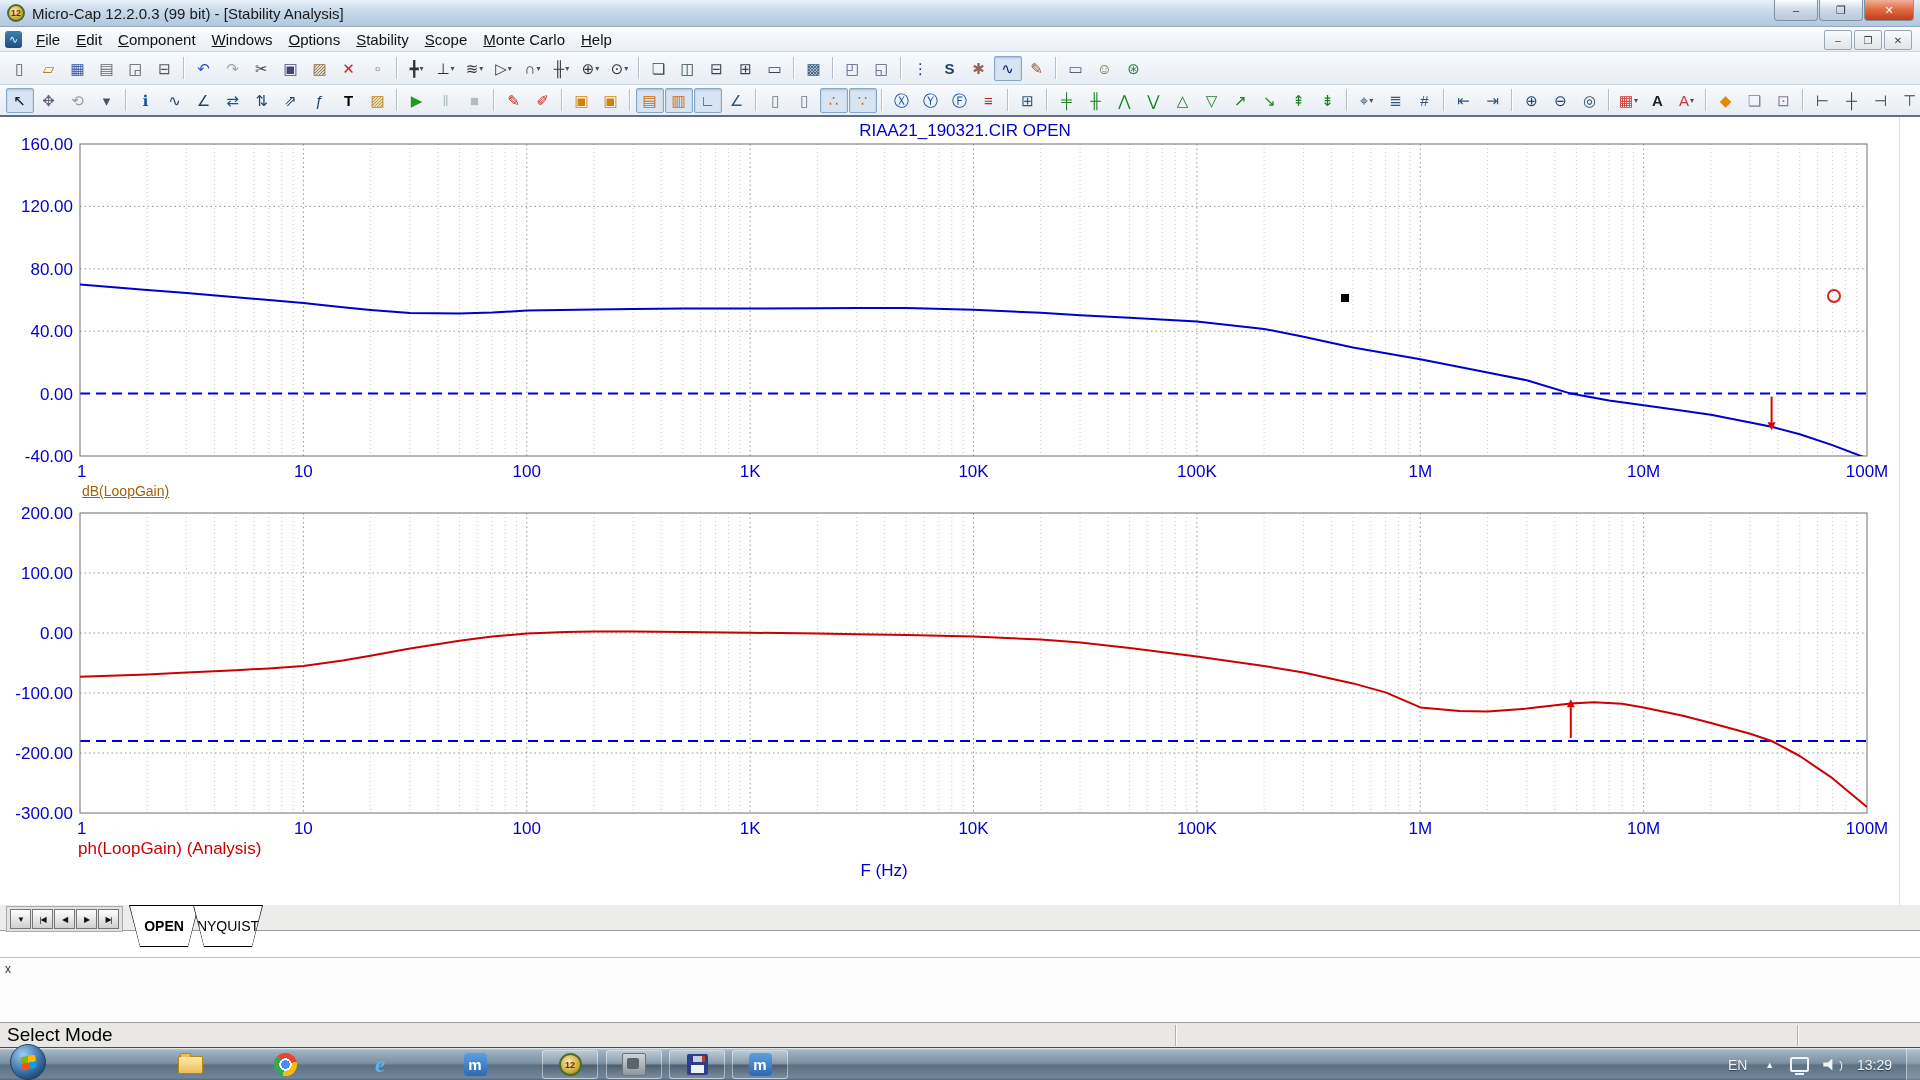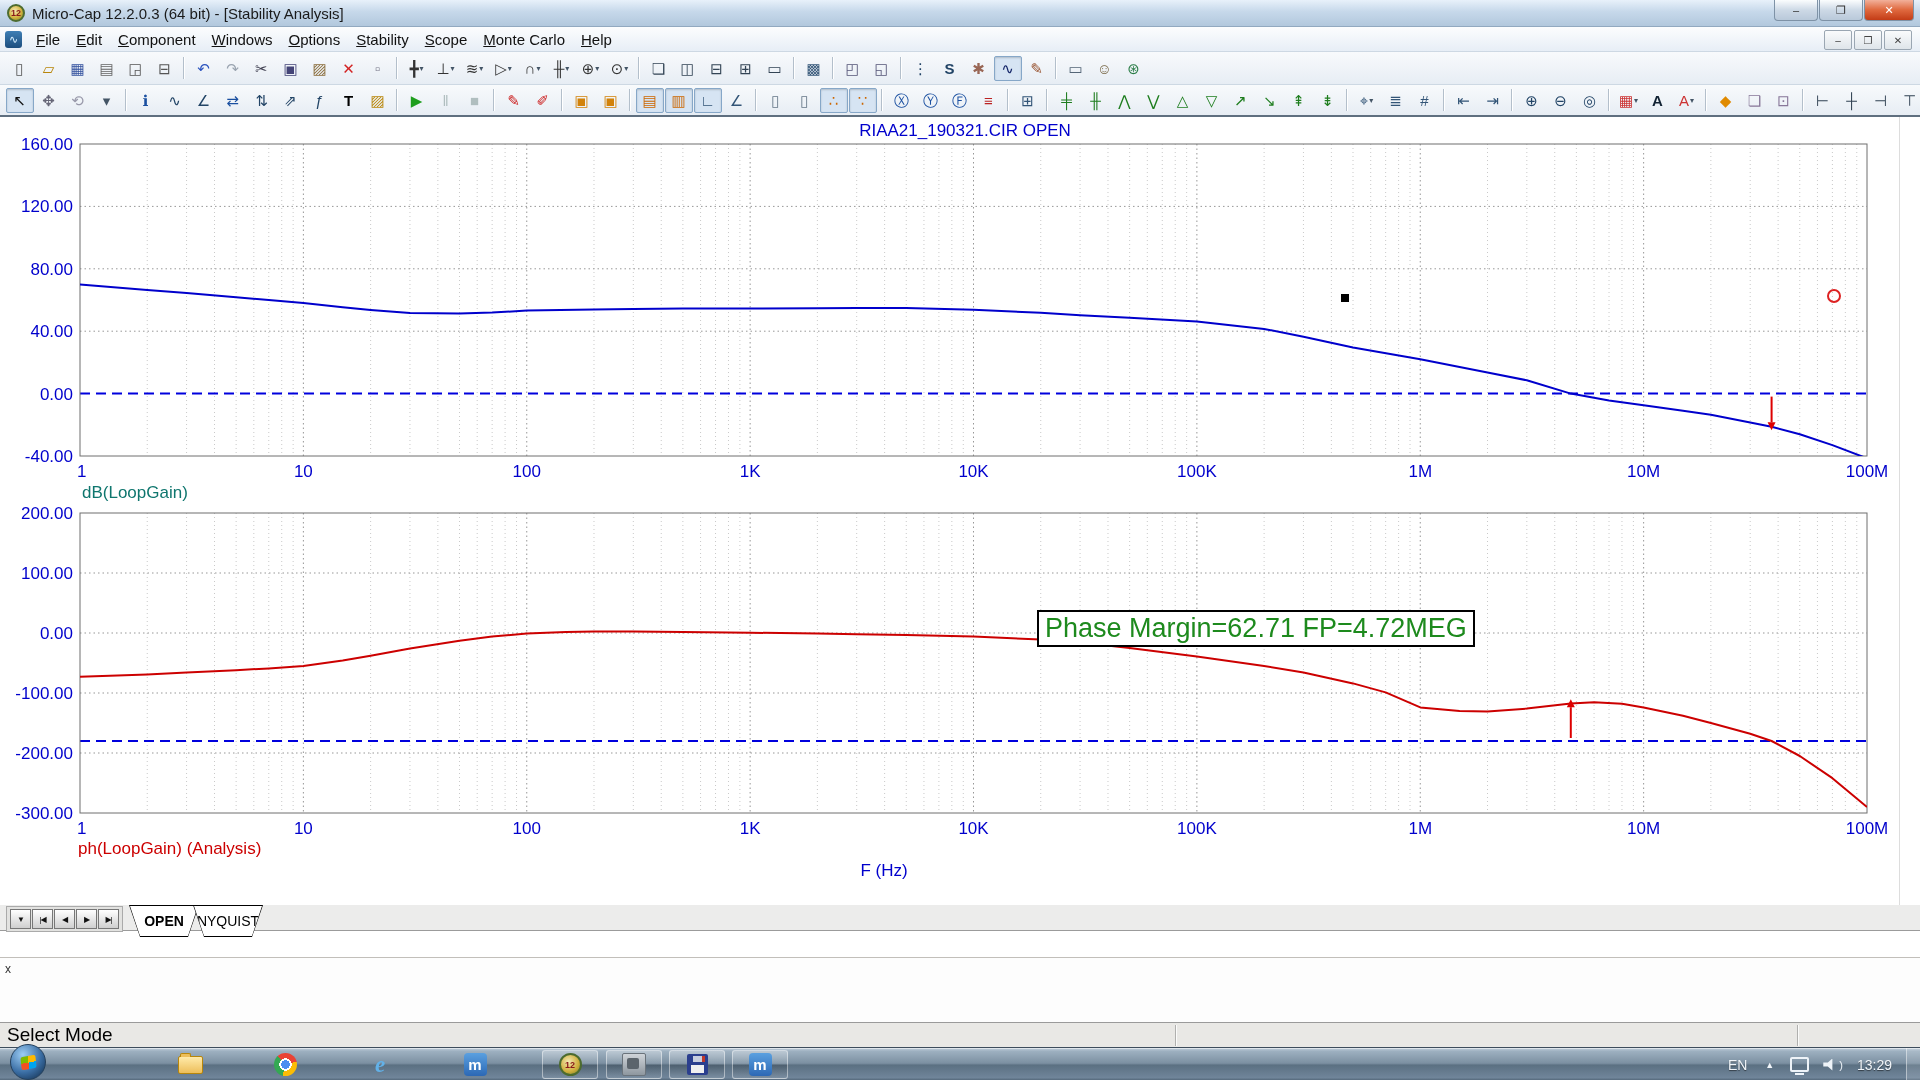--- a/index.html
+++ b/index.html
@@ -45,39 +45,39 @@
   .tglyph.bold{font-weight:bold;}
   .tdrop{font-size:8px;color:#456;margin-left:1px;}
   .tsep{width:1px;height:22px;background:#b3bfcb;border-right:1px solid #fff;margin:0 4px;flex:0 0 auto;}
 
   
   #chart-area{position:absolute;top:117px;left:0;width:1920px;height:788px;background:#fff;}
   #plots{position:absolute;left:0;top:0;}
   #plots text{font-family:"Liberation Sans","DejaVu Sans",sans-serif;}
   .plot-title{position:absolute;left:965px;top:4px;transform:translateX(-50%);
     font-size:17px;color:#0000cc;white-space:nowrap;}
-  .ylabel-top{position:absolute;left:82px;top:366px;font-size:17px;color:#0f766e;white-space:nowrap;}
+  .ylabel-top{position:absolute;left:82px;top:366px;font-size:14px;color:#a16207;text-decoration:underline;white-space:nowrap;}
   .ylabel-bottom{position:absolute;left:78px;top:722px;font-size:17px;color:#cc0000;white-space:nowrap;}
   .xaxis-title{position:absolute;left:884px;top:744px;transform:translateX(-50%);font-size:17px;color:#0000cc;white-space:nowrap;}
   .ann{position:absolute;border:2px solid #000;background:#fff;height:33px;line-height:33px;
     padding:0 6px;font-size:27px;white-space:nowrap;font-weight:500;}
   .ann-gain{left:1347px;top:183px;}
   .ann-phase{left:1037px;top:493px;}
   .sel-handle{position:absolute;left:1341px;top:177px;width:8px;height:8px;background:#000;}
   .gm-circle{position:absolute;left:1827px;top:172px;width:14px;height:14px;border:2px solid #dd2222;
     border-radius:50%;box-sizing:border-box;background:transparent;}
   .chart-right-edge{position:absolute;left:1899px;top:0;width:1px;height:788px;background:#ddd;}
 
   
   #scope-strip{position:absolute;top:905px;left:0;width:100%;height:26px;background:#ececeb;
     border-bottom:1px solid #9b9b9b;display:flex;align-items:flex-start;padding-left:6px;box-sizing:border-box;}
   .navpanel{display:flex;gap:1px;padding:2px 3px;background:#e2e2e0;border:1px solid #aaa;margin-right:4px;margin-top:1px;}
   .navbtn{width:19px;height:18px;display:flex;align-items:center;justify-content:center;
     background:linear-gradient(#fff,#cfcfcf);border:1px solid #777;font-size:8px;color:#111;letter-spacing:-1px;}
-  .stab{position:relative;height:32px;min-width:70px;margin-left:-6px;
+  .stab{position:relative;height:42px;min-width:70px;margin-left:-6px;
     clip-path:polygon(0 0,100% 0,calc(100% - 11px) 100%,11px 100%);background:#000;}
   .stab>span{position:absolute;inset:1px;clip-path:polygon(0 0,100% 0,calc(100% - 10px) 100%,10px 100%);
     background:#fff;display:flex;align-items:center;justify-content:center;font-size:14px;color:#000;}
   .stab.active>span{font-weight:bold;}
 
   
   #file-strip{position:absolute;top:931px;left:0;width:100%;height:26px;background:#d9d6d1;
     border-top:1px solid #b5b2ad;display:flex;align-items:flex-end;padding-left:4px;box-sizing:border-box;}
   .ftab{height:21px;display:flex;align-items:center;padding:0 11px;font-size:13px;color:#1a1a1a;
     background:#e3e0db;border:1px solid #8e8b86;margin-right:2px;}
@@ -132,21 +132,21 @@
   .tray-time{font-size:14px;margin-right:14px;text-shadow:0 1px 1px rgba(0,0,0,.5);}
   .show-desktop{width:13px;height:33px;border-left:1px solid rgba(255,255,255,.45);background:rgba(255,255,255,.12);}
 </style>
 </head>
 <body>
 
 <div id="win">
 
   <div class="titlebar">
     <span class="app-logo">12</span>
-    <span>Micro-Cap 12.2.0.3 (64 bit) - [Stability Analysis]</span>
+    <span>Micro-Cap 12.2.0.3 (99 bit) - [Stability Analysis]</span>
     <span class="winbtns">
       <span class="wbtn">–</span>
       <span class="wbtn">❐</span>
       <span class="wbtn close">✕</span>
     </span>
   </div>
 
   <div class="menubar">
     <span class="mdi-logo">∿</span>
     <span id="menu-items"><span class="menu-item"><u>F</u>ile</span><span class="menu-item"><u>E</u>dit</span><span class="menu-item"><u>C</u>omponent</span><span class="menu-item"><u>W</u>indows</span><span class="menu-item"><u>O</u>ptions</span><span class="menu-item"><u>S</u>tability</span><span class="menu-item"><u>S</u>cope</span><span class="menu-item"><u>M</u>onte Carlo</span><span class="menu-item"><u>H</u>elp</span></span>
@@ -694,21 +694,20 @@
         <clipPath id="clip1">
           <rect x="80" y="396" width="1787" height="300"></rect>
         </clipPath>
       </svg>
     <div class="plot-title">RIAA21_190321.CIR OPEN</div>
     <div class="ylabel-top">dB(LoopGain)</div>
     <div class="ylabel-bottom">ph(LoopGain) (Analysis)</div>
     <div class="xaxis-title">F (Hz)</div>
     <div class="sel-handle"></div>
     <div class="gm-circle"></div>
-    <div class="ann ann-phase" id="ann-phase" style="color: rgb(29, 138, 29);">Phase Margin=62.71 FP=4.72MEG</div>
     <div class="chart-right-edge"></div>
   </div>
 
   <div id="scope-strip">
     <span class="navpanel" id="nav-panel">
         <span class="navbtn">▼</span>
         <span class="navbtn">|◀</span>
         <span class="navbtn">◀</span>
         <span class="navbtn">▶</span>
         <span class="navbtn">▶|</span>

